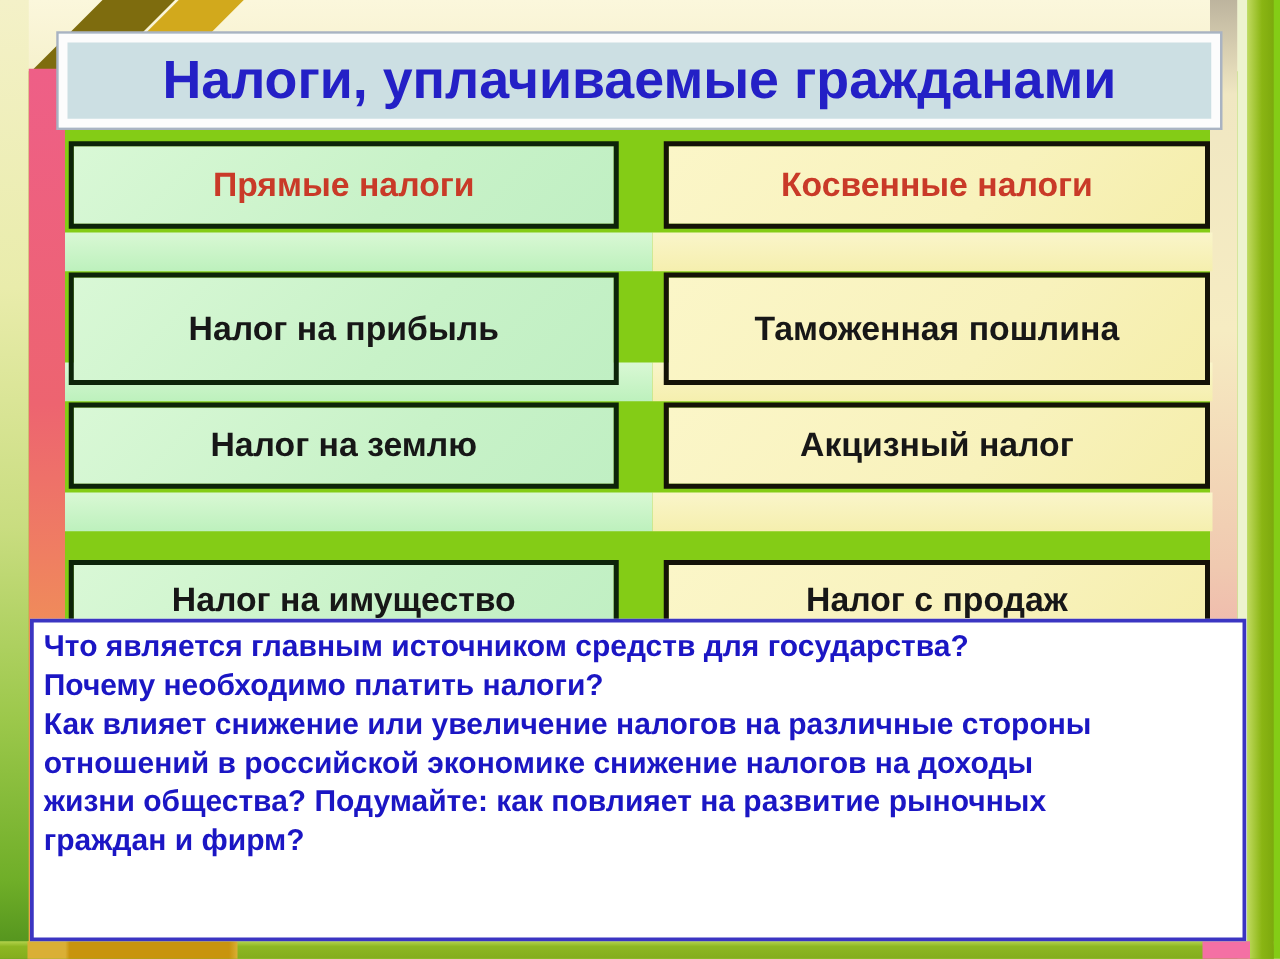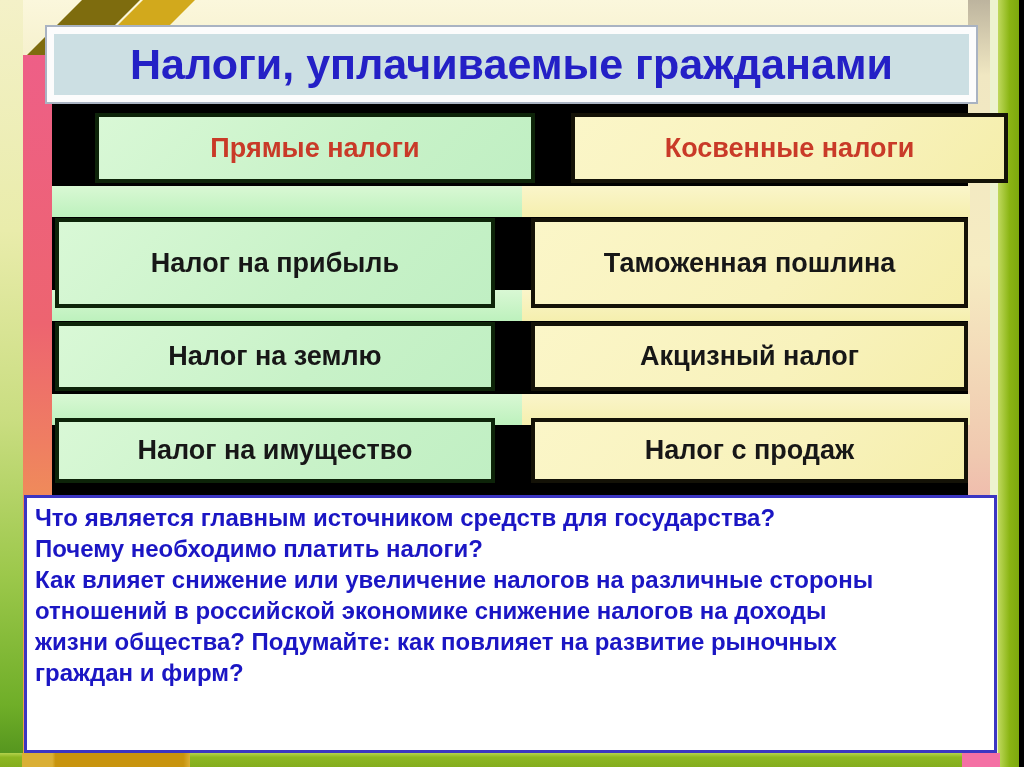--- a/index.html
+++ b/index.html
@@ -1,20 +1,20 @@
 <!DOCTYPE html>
 <html style="--title-text: #2420c6; --header-text: #c93a28; --box-text: #171717; --questions-text: #1b16c4;"><head>
 <meta charset="utf-8">
 <style>
   html,body{margin:0;padding:0;}
   body{
     width:1024px;height:767px;background:#ffffff;overflow:hidden;
     font-family:"Liberation Sans","DejaVu Sans",sans-serif;
   }
-  .slide{position:relative;width:1024px;height:767px;background:#000000;}
+  .slide{position:relative;width:1024px;height:767px;background:#84cc16;}
 
   
   .frame-top-band{
     position:absolute;left:0;top:0;width:992px;height:57px;
     background:linear-gradient(180deg,#fbf7dc,#f6f1cd);z-index:1;
   }
   .frame-diag{position:absolute;top:0;height:57px;z-index:2;transform:skewX(-45deg);transform-origin:bottom left;}
   .frame-diag-olive{left:25px;width:58px;background:#7e6c0e;}
   .frame-diag-gold{left:86px;width:52px;background:#d2a91c;}
   .frame-left-outer-strip{
@@ -78,22 +78,22 @@
     background:linear-gradient(135deg,#d9f8d6 0%,#c8f2c8 60%,#c0efc3 100%);
   }
   .tbox.yellow{
     left:531px;width:437px;border:4px solid #141207;
     background:linear-gradient(135deg,#fbf6c8 0%,#f8f2bc 60%,#f5eeab 100%);
     text-align:center;
   }
   .tbox.r1{top:113px;height:70px;}
   .tbox.r2{top:218px;height:90px;}
   .tbox.r3{top:322px;height:69px;}
-  .tbox.r4{top:418px;height:65px;}
-  .tbox.header{color:var(--header-text,#c93a28);margin-left:40px;}
+  .tbox.r4{top:448px;height:65px;}
+  .tbox.header{color:var(--header-text,#c93a28);}
 
   
   .questions-box{
     position:absolute;left:24px;top:495px;width:973px;height:258px;z-index:12;
     background:#ffffff;border:3px solid #3b35c2;box-sizing:border-box;
     padding:4px 10px 12px 8px;
   }
   .questions-box .qline{
     color:var(--questions-text,#1b16c4);font-weight:bold;font-size:24px;line-height:31px;white-space:nowrap;
   }

